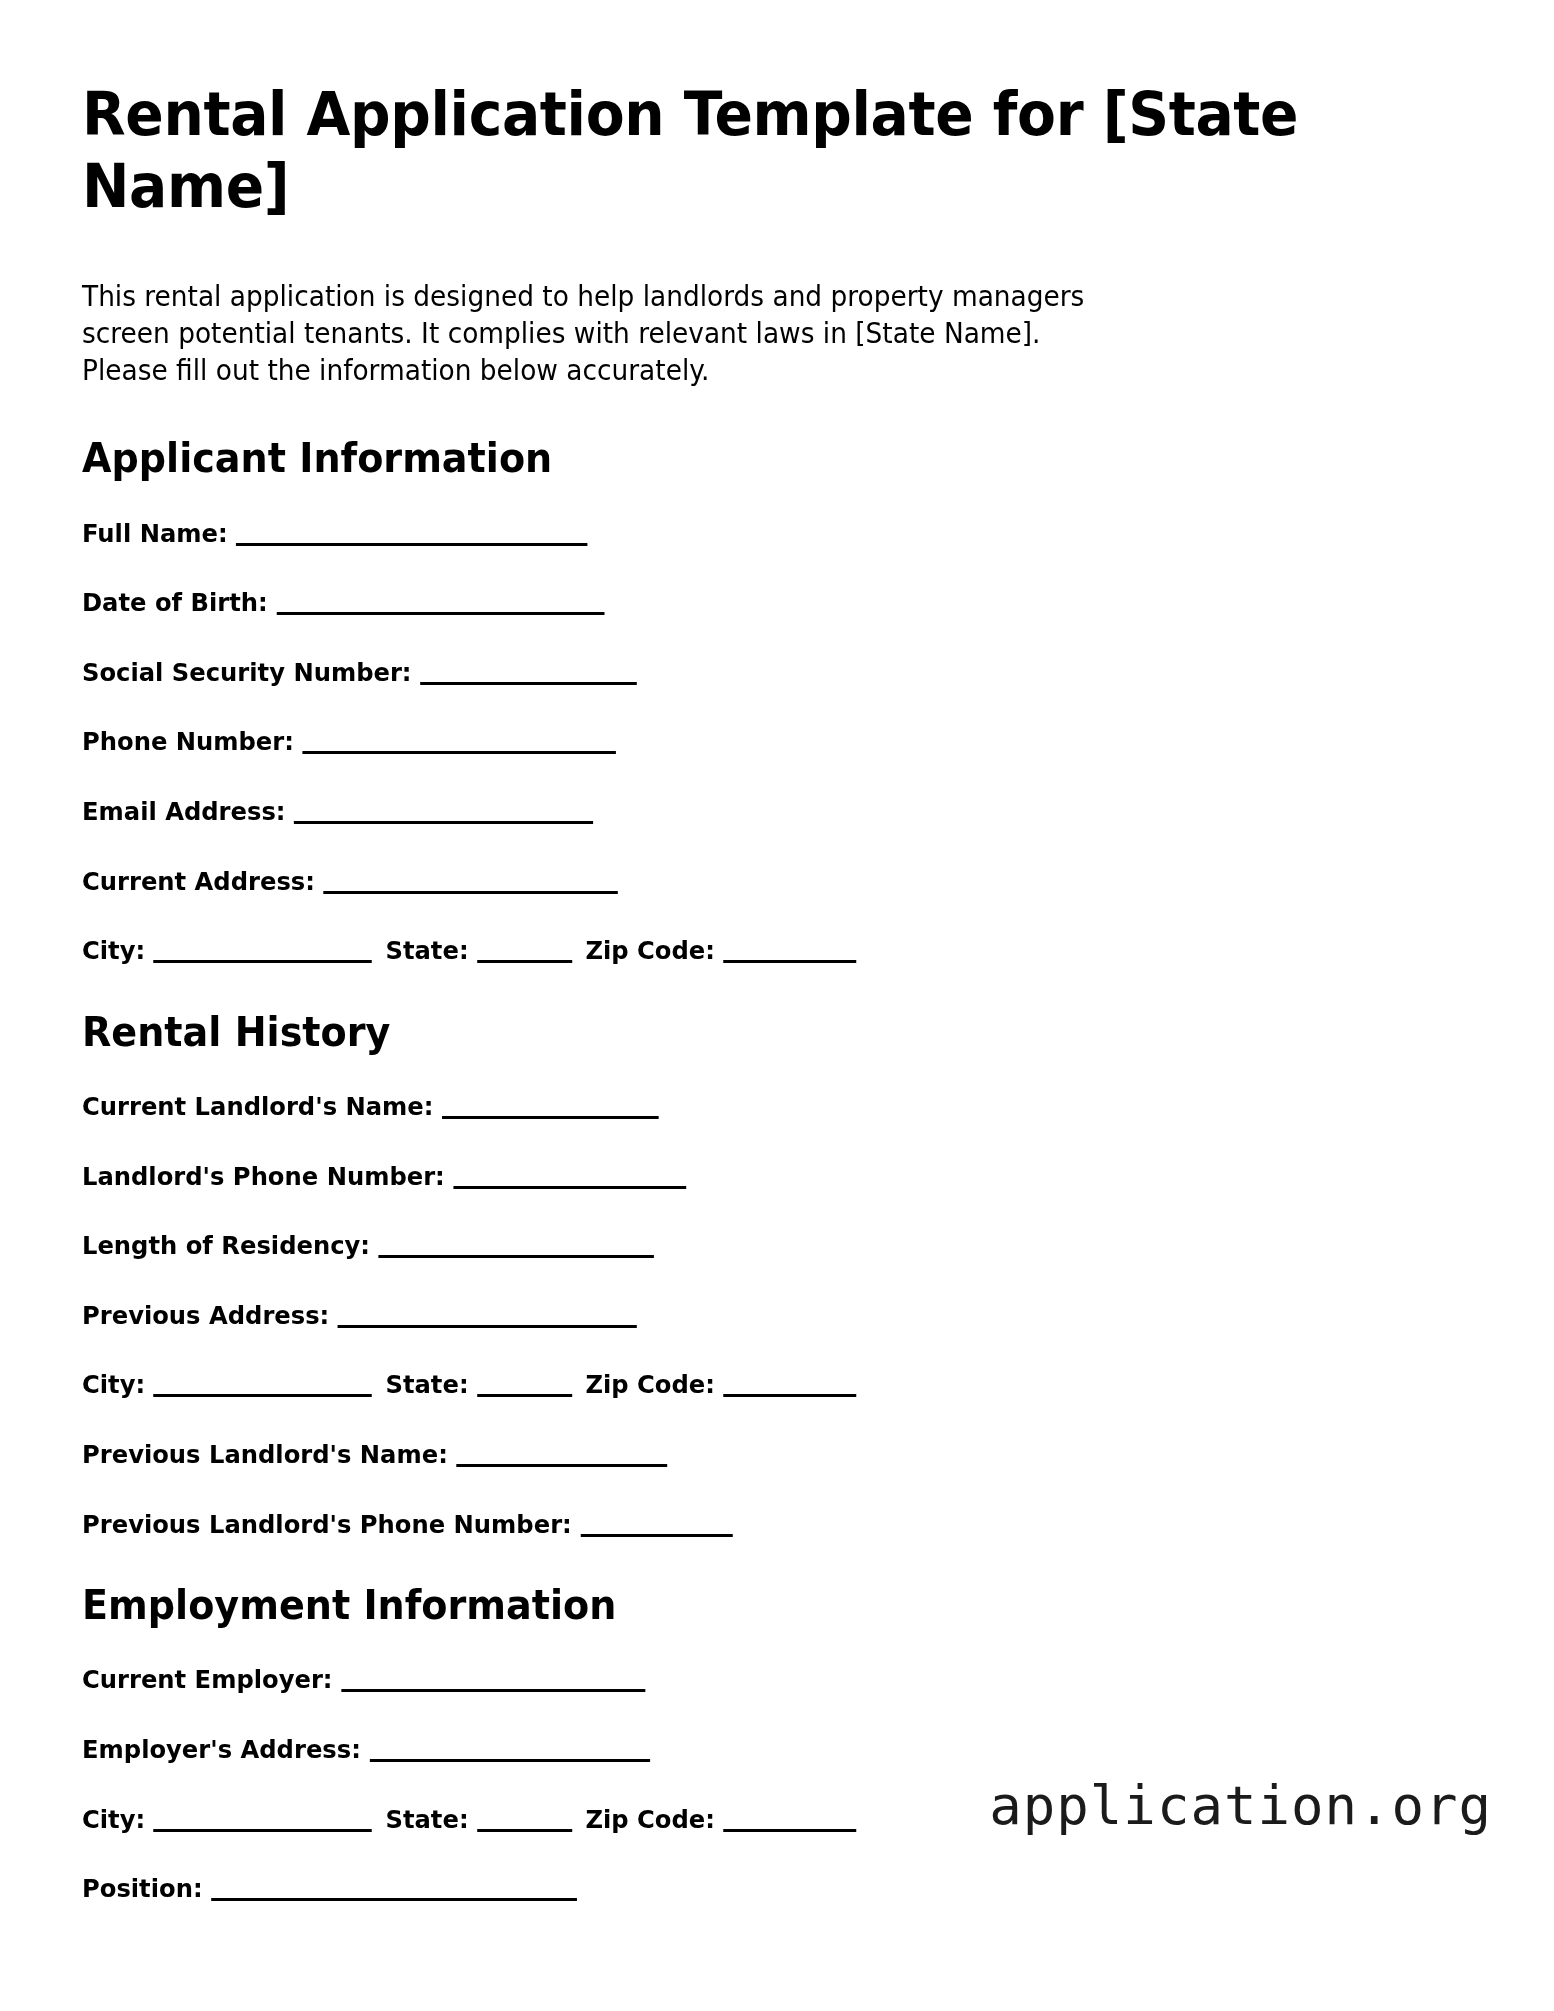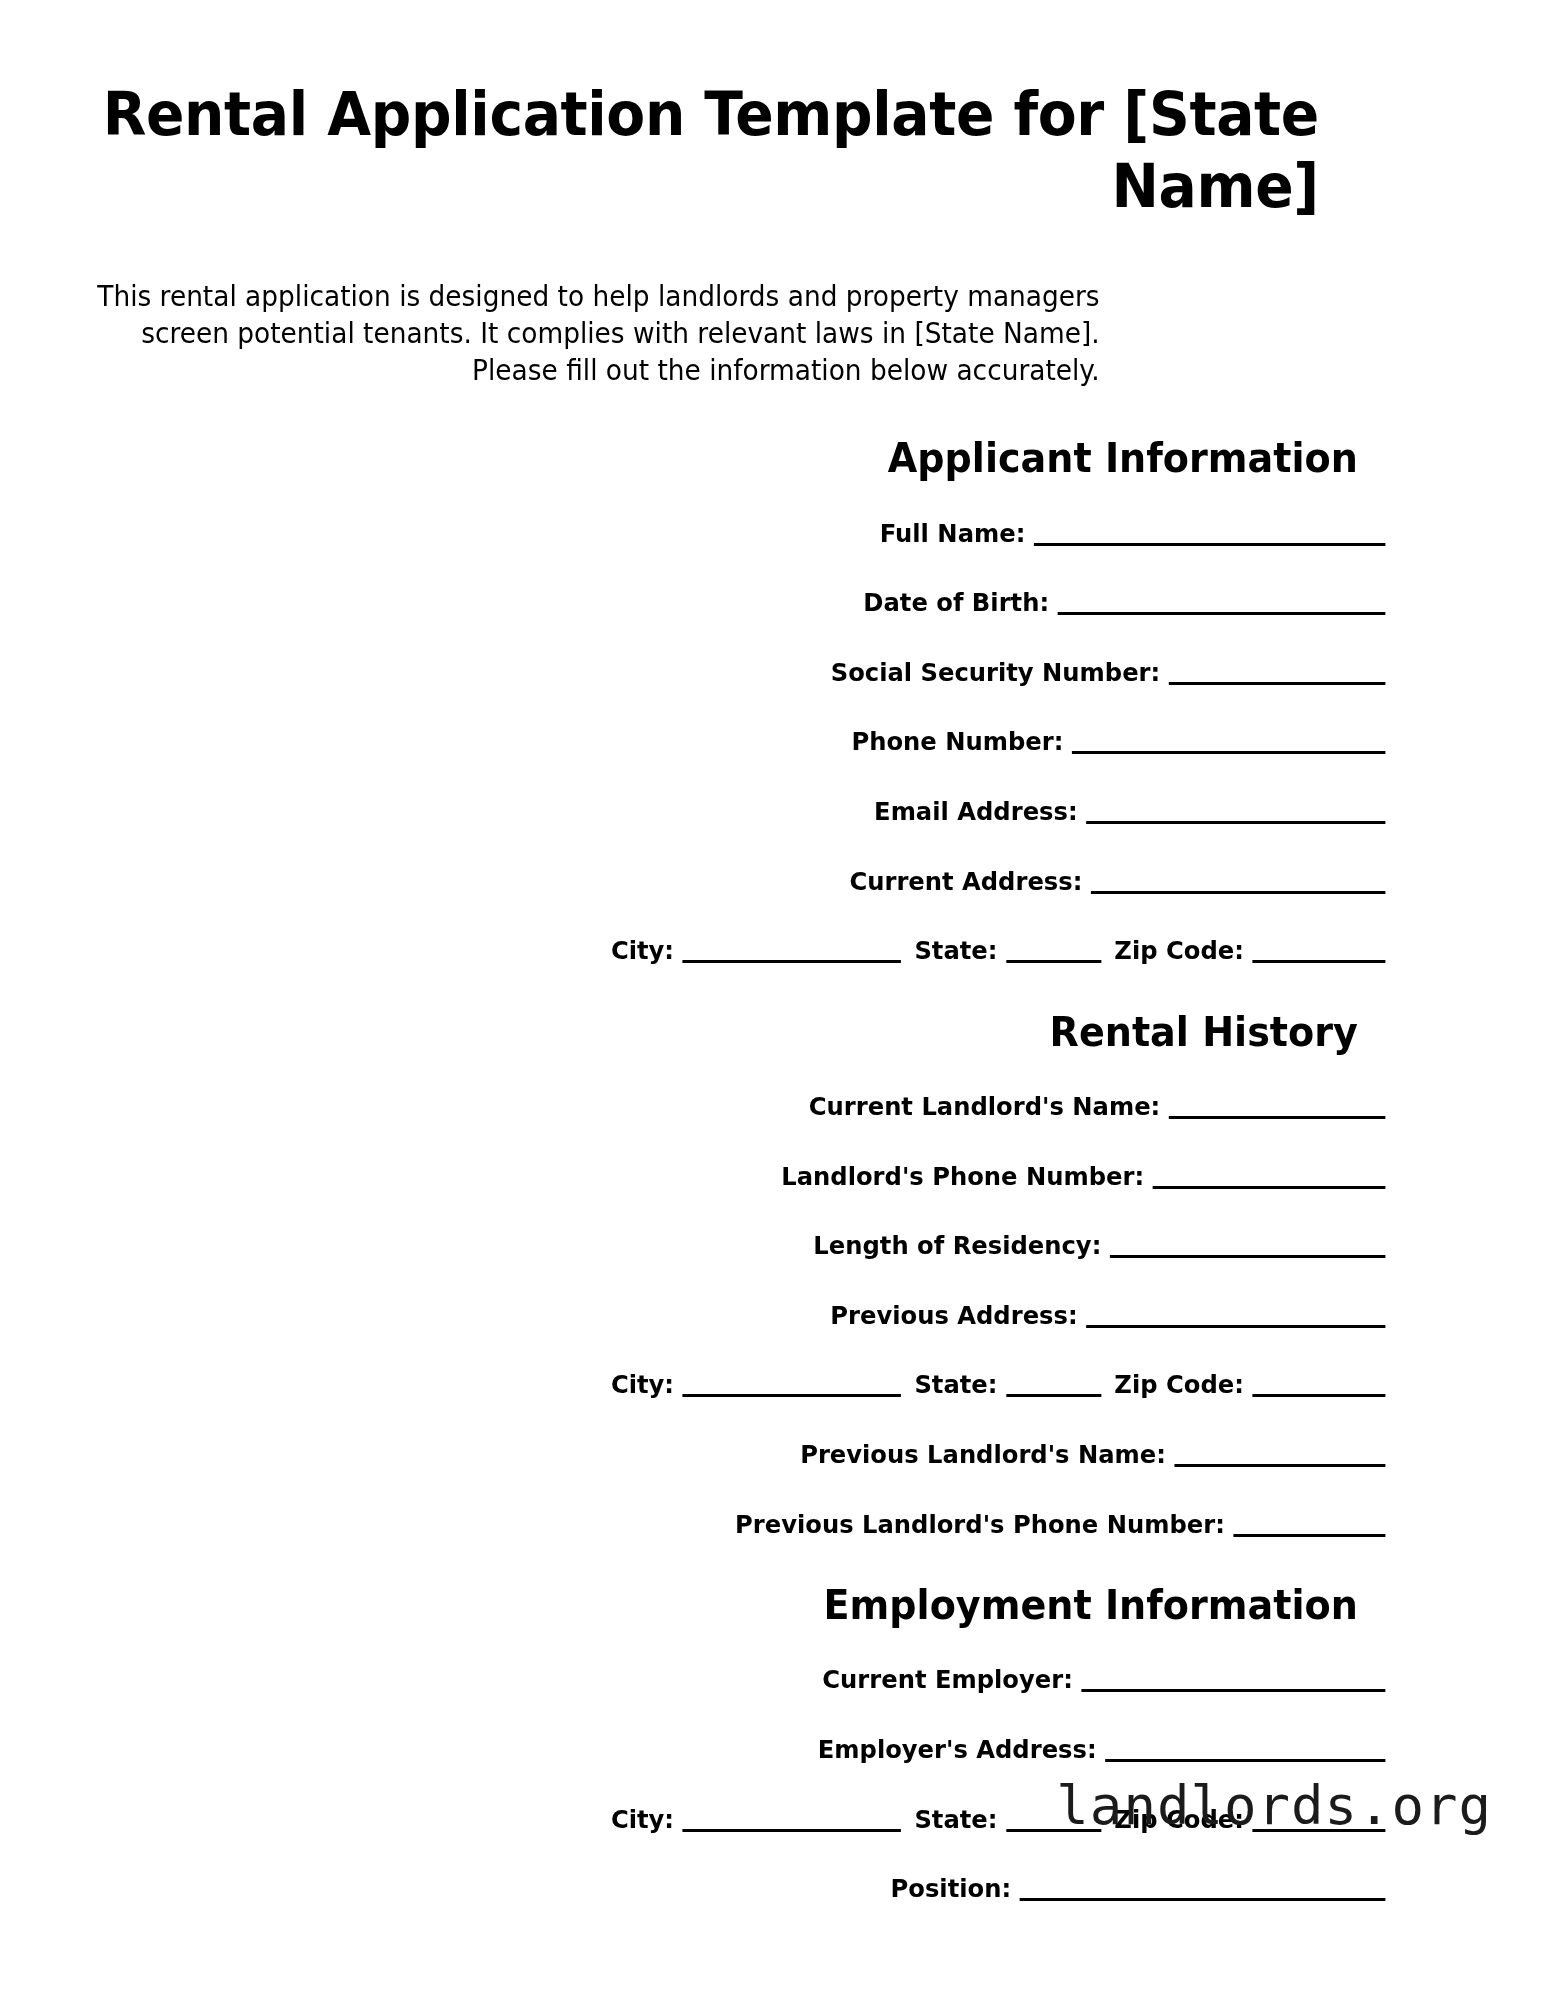--- a/index.html
+++ b/index.html
@@ -16,21 +16,20 @@
     overflow: hidden;
   }
   .page {
     position: absolute;
     left: 0; top: 0;
     width: 1554px;
     height: 1871px;
     background: #fff;
     box-sizing: border-box;
     padding: 78px 100px 0 82px;
-    text-align: right;
   }
   .doc-title {
     font-size: 61px;
     font-weight: 700;
     line-height: 1.18;
     letter-spacing: -0.4px;
     margin: 0 0 0 0;
     max-width: 1330px;
     transform: scaleX(0.93);
     transform-origin: left top;
@@ -150,15 +149,15 @@
   <div class="field-row">
     <span class="field-label">Employer's Address:</span><span class="blank" style="width: 295px;"></span>
   </div>
   <div class="field-row">
     <span class="field-label">City:</span><span class="blank after" style="width: 230px;"></span><span class="field-label">State:</span><span class="blank after" style="width: 100px;"></span><span class="field-label">Zip Code:</span><span class="blank" style="width: 140px;"></span>
   </div>
   <div class="field-row">
     <span class="field-label">Position:</span><span class="blank" style="width: 385px;"></span>
   </div>
 
-  <div class="watermark">landlords.org</div>
+  <div class="watermark">application.org</div>
 
 </div>
 
 </body></html>

